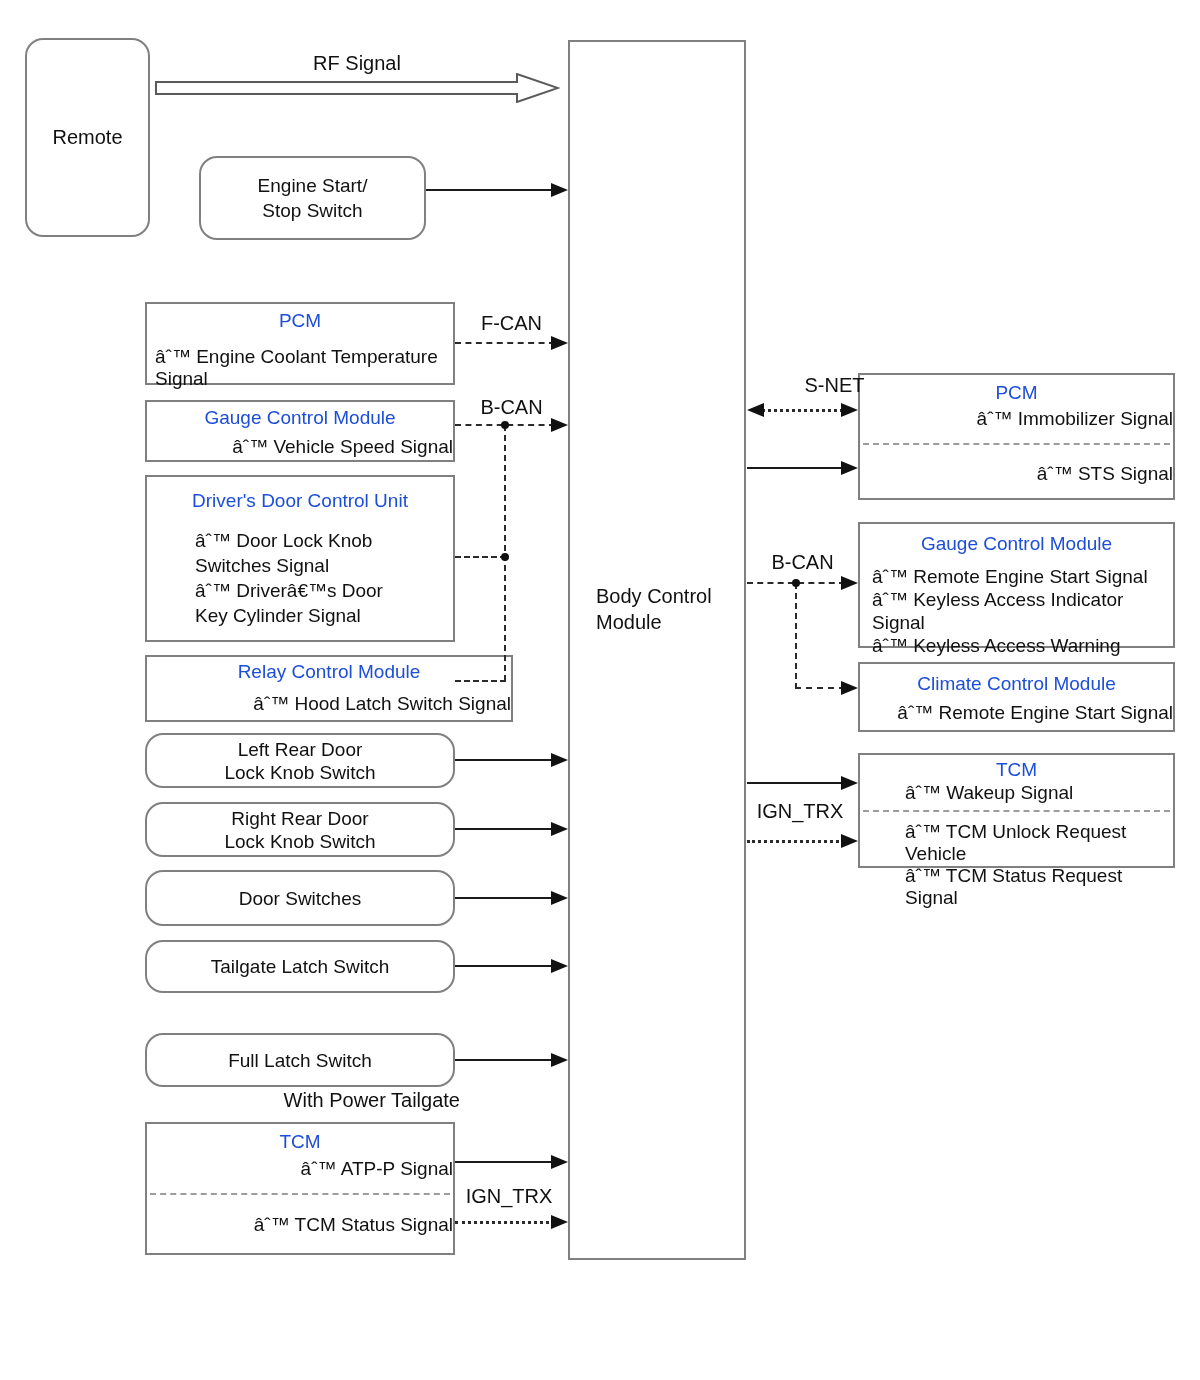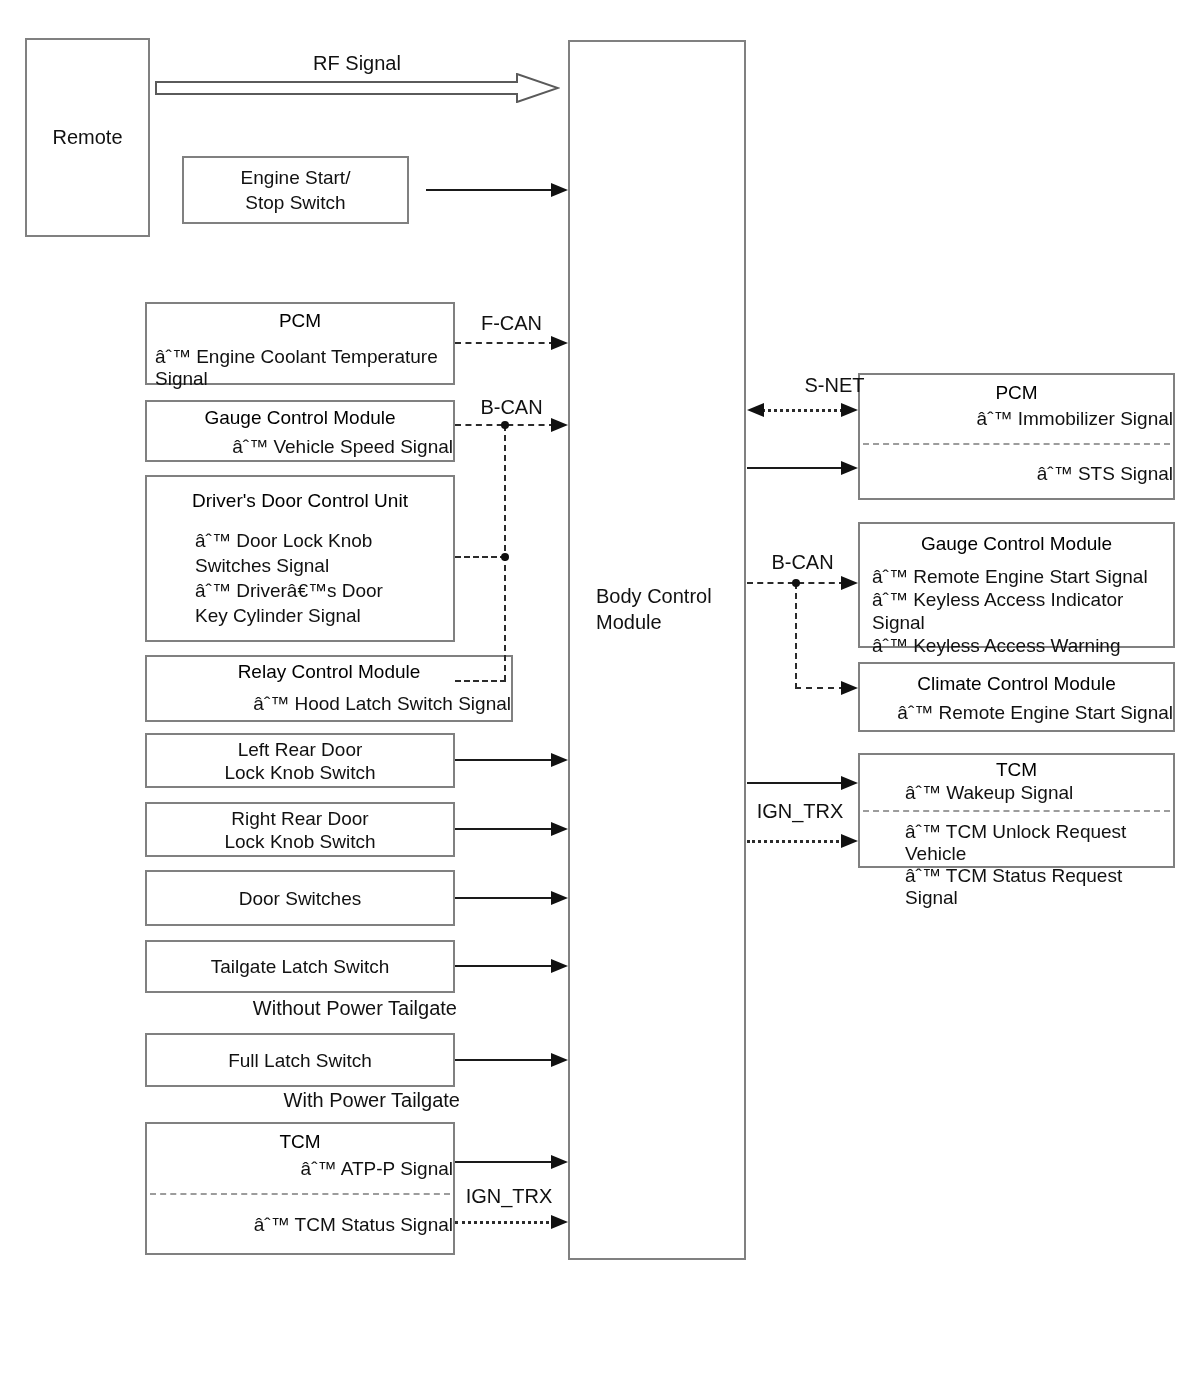--- a/index.html
+++ b/index.html
@@ -5,22 +5,22 @@
   html,body{margin:0;padding:0;background:#fff;}
   .stage{
     position:relative;width:1200px;height:1380px;background:#ffffff;
     font-family:"Liberation Sans","DejaVu Sans",sans-serif;color:#111;
     overflow:hidden;
   }
   .box{
     position:absolute;border:2px solid #808080;background:#fff;box-sizing:border-box;
   }
   .txt{white-space:pre-line;font-size:19px;line-height:25px;color:#111;}
-  .center-xy{display:flex;align-items:center;justify-content:center;text-align:center;}
-  .title{position:absolute;left:0;right:0;text-align:center;font-size:19px;color:#000000;}
+  .center-xy{display:flex;align-items:center;justify-content:center;text-align:center;border-radius:18px;}
+  .title{position:absolute;left:0;right:0;text-align:center;font-size:19px;color:#1d4ed8;}
   .bodytext{position:absolute;font-size:19px;line-height:25px;white-space:pre-line;color:#111;}
   .bodytext.centered{left:0;right:0;text-align:right;}
   .divider{position:absolute;left:3px;right:3px;border-top:2px dashed #9c9c9c;}
   .lbl{position:absolute;font-size:20px;color:#111;text-align:center;}
   
   .harrow{position:absolute;height:14px;}
   .harrow .shaft{position:absolute;left:0;right:13px;top:6px;border-top:2px solid #1a1a1a;}
   .harrow .shaft.dashed{border-top:2px dashed #2b2b2b;}
   .harrow .shaft.dotted{border-top:3px dotted #2b2b2b;}
   .harrow .head{position:absolute;right:0;top:0;width:0;height:0;
@@ -38,21 +38,21 @@
 
   <div class="box" style="left:568px;top:40px;width:178px;height:1220px;">
     <div class="txt" style="position:absolute;left:26px;top:541px;width:140px;font-size:20px;line-height:26px;">Body Control
 Module</div>
   </div>
 
   <div class="box center-xy" style="left:25px;top:38px;width:125px;height:199px;">
     <span class="txt" style="font-size:20px;">Remote</span>
   </div>
 
-  <div class="box center-xy" style="left:182px;top:156px;width:227px;height:68px;">
+  <div class="box center-xy" style="left:199px;top:156px;width:227px;height:84px;">
     <span class="txt">Engine Start/
 Stop Switch</span>
   </div>
 
   <div class="box" style="left:145px;top:302px;width:310px;height:83px;">
     <div class="title" style="top:6px;">PCM</div>
     <div class="bodytext" style="left:8px;top:42px;line-height:22px;">âˆ™ Engine Coolant Temperature
 Signal</div>
   </div>
 
@@ -84,21 +84,20 @@
 Lock Knob Switch</span>
   </div>
 
   <div class="box center-xy" style="left:145px;top:870px;width:310px;height:56px;">
     <span class="txt">Door Switches</span>
   </div>
 
   <div class="box center-xy" style="left:145px;top:940px;width:310px;height:53px;">
     <span class="txt">Tailgate Latch Switch</span>
   </div>
-  <div class="lbl" style="left:145px;top:997px;width:312px;text-align:right;">Without Power Tailgate</div>
 
   <div class="box center-xy" style="left:145px;top:1033px;width:310px;height:54px;">
     <span class="txt">Full Latch Switch</span>
   </div>
   <div class="lbl" style="left:145px;top:1089px;width:315px;text-align:right;">With Power Tailgate</div>
 
   <div class="box" style="left:145px;top:1122px;width:310px;height:133px;">
     <div class="title" style="top:7px;">TCM</div>
     <div class="bodytext centered" style="top:32px;">âˆ™ ATP-P Signal</div>
     <div class="divider" style="top:69px;"></div>

